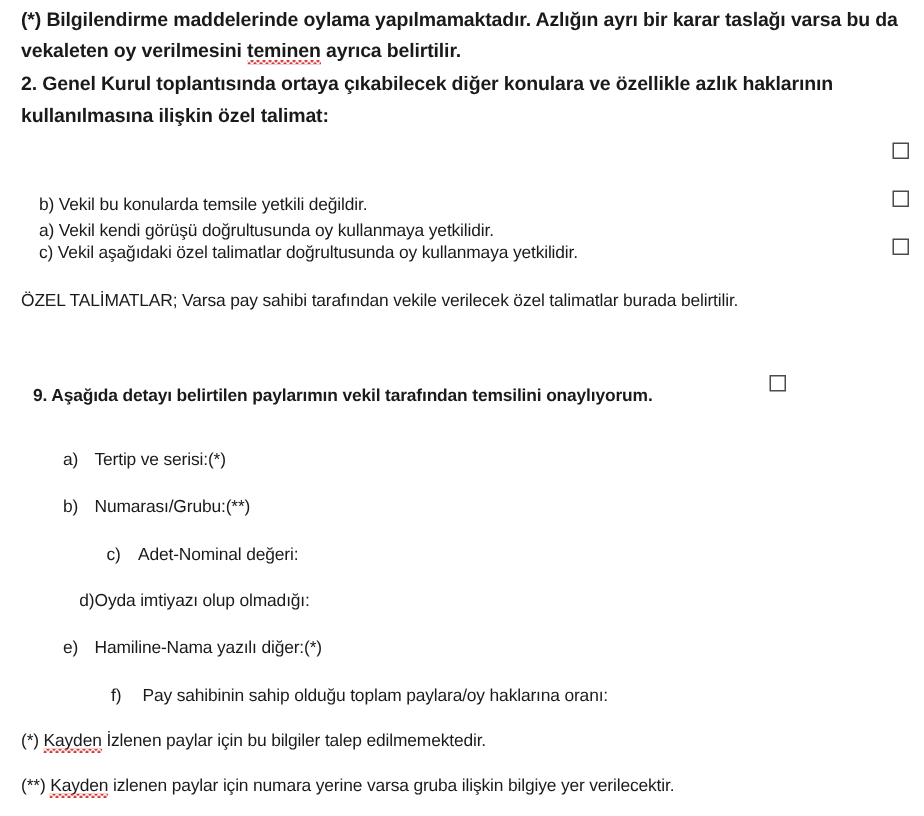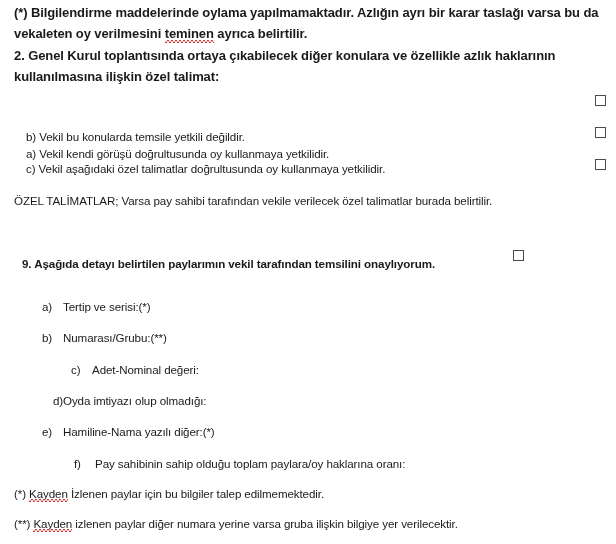--- a/index.html
+++ b/index.html
@@ -137,16 +137,16 @@
 
   <div class="list-row normal" style="left:42px; top:453px;margin-left:32px;">
     <span class="list-marker">f)</span><span>Pay sahibinin sahip olduğu toplam paylara/oy haklarına oranı:</span>
   </div>
 
   <div class="inline-row normal" style="left:14px; top:483px;">
     <span>(*)  </span><span class="misspell">Kayden</span><span> İzlenen paylar için bu bilgiler talep edilmemektedir.</span>
   </div>
 
   <div class="inline-row normal" style="left:14px; top:513px;">
-    <span>(**) </span><span class="misspell">Kayden</span><span> izlenen paylar diğer numara yerine varsa gruba ilişkin bilgiye yer verilecektir.</span>
+    <span>(**) </span><span class="misspell">Kayden</span><span> izlenen paylar için numara yerine varsa gruba ilişkin bilgiye yer verilecektir.</span>
   </div>
 
 </div>
 
 </body></html>

